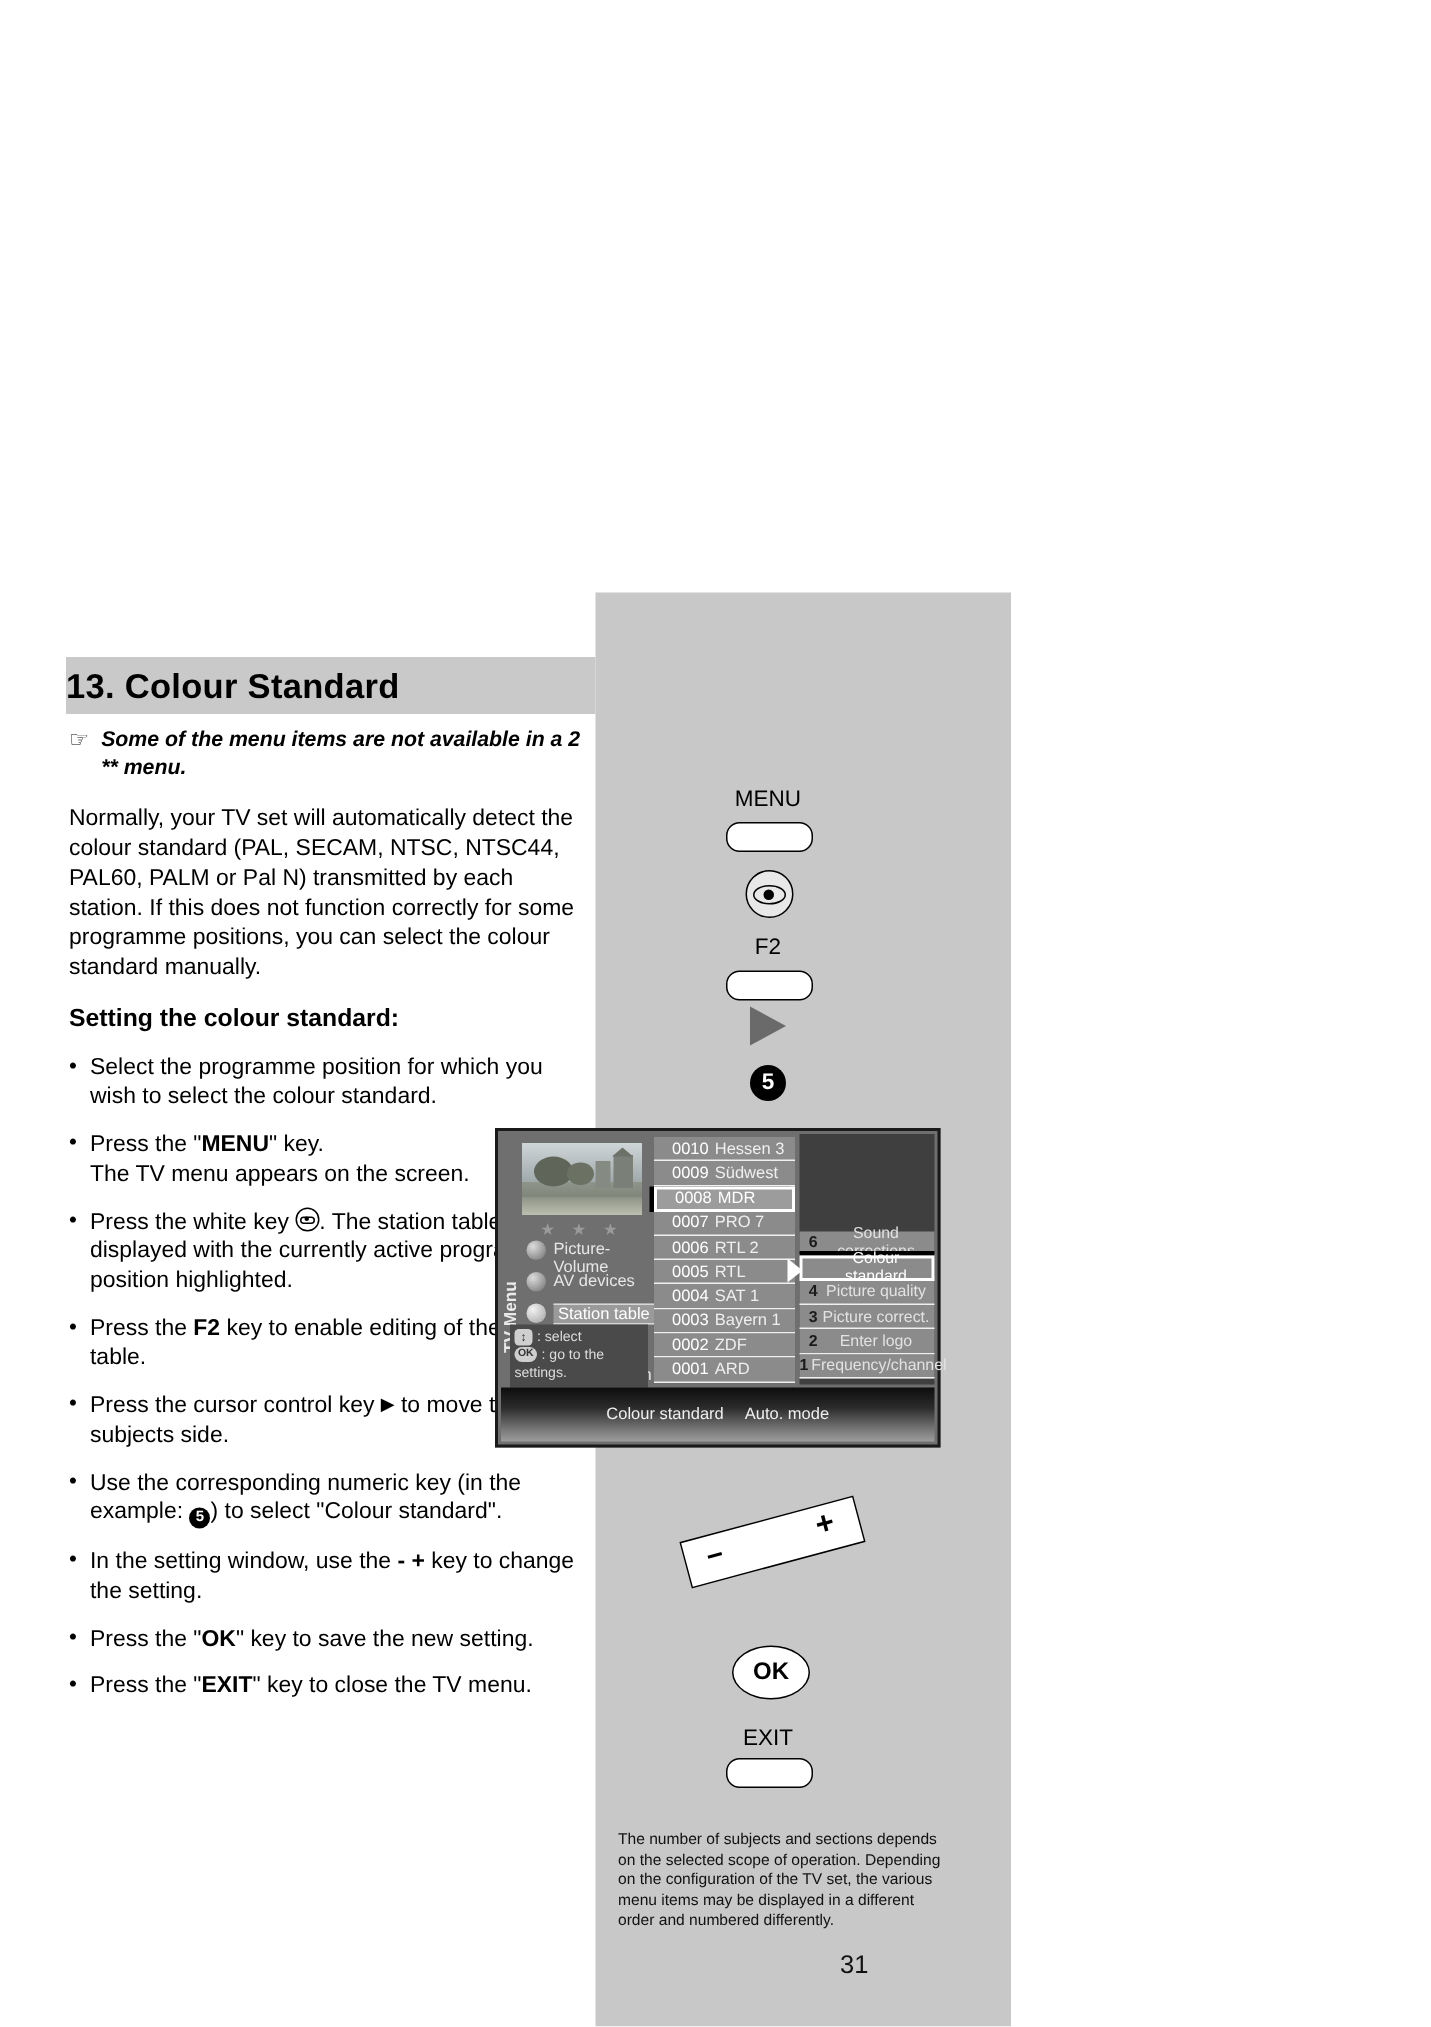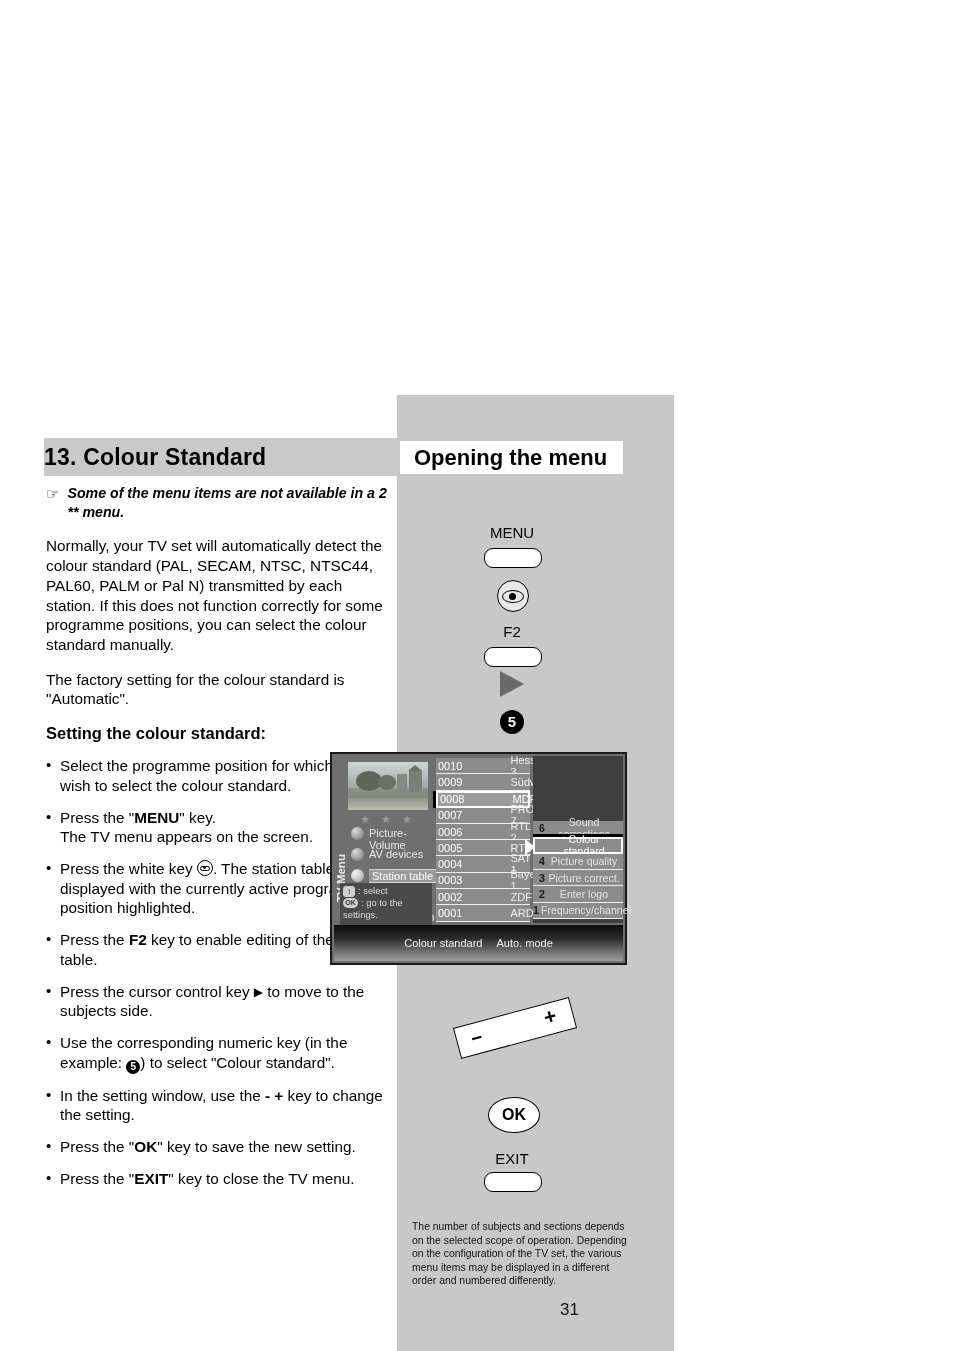--- a/index.html
+++ b/index.html
@@ -156,21 +156,21 @@
   }
 
   
   .tv-stations{
     position:absolute;left:104px;top:4px;width:94px;
   }
   .strow{
     position:relative;height:16.3px;background:#8b8b8b;
     border-bottom:1.4px solid #f0f0f0;
     display:flex;align-items:center;color:#efefef;font-size:11px;
-    padding-left:2px;box-sizing:border-box;gap:44px;
+    padding-left:12px;box-sizing:border-box;
   }
   .strow .num{color:#ffffff;margin-right:4px;}
   .strow.sel{
     background:#9c9c9c;border:2px solid #ffffff;box-shadow:-3px 0 0 0 #000,0 3px 0 0 #000;
     color:#fff;height:17px;
   }
   
   .tv-subjects{
     position:absolute;left:201px;top:2px;right:2px;bottom:40px;background:#3f3f3f;
   }
@@ -251,33 +251,29 @@
 <body>
 
 <div class="page">
 
   <div class="right-panel"></div>
 
   <div class="chapter-band">
     <span class="title">13. Colour Standard</span>
   </div>
 
-  <div class="section-band">
-    <span class="title">Opening the menu</span>
-  </div>
 
   <div class="left-col">
 
     <div class="note">
       <span class="hand">☞</span>
       <span class="note-txt">Some of the menu items are not available in a 2 ** menu.</span>
     </div>
 
     <p class="body-p">Normally, your TV set will automatically detect the colour standard (PAL, SECAM, NTSC, NTSC44, PAL60, PALM or Pal N) transmitted by each station. If this does not function correctly for some programme positions, you can select the colour standard manually.</p>
-    <p class="body-p">The factory setting for the colour standard is "Automatic".</p>
 
     <h3 class="sub">Setting the colour standard:</h3>
 
     <ul class="steps">
       <li>Select the programme position for which you wish to select the colour standard.</li>
       <li>Press the "<span class="b">MENU</span>" key.<br>The TV menu appears on the screen.</li>
       <li>Press the white key <span class="eyeglyph"></span>. The station table is displayed with the currently active programme position highlighted.</li>
       <li>Press the <span class="b">F2</span> key to enable editing of the station table.</li>
       <li>Press the cursor control key <span class="tri">▶</span> to move to the subjects side.</li>
       <li>Use the corresponding numeric key (in the example: <span class="keycircle">5</span>) to select "Colour standard".</li>

